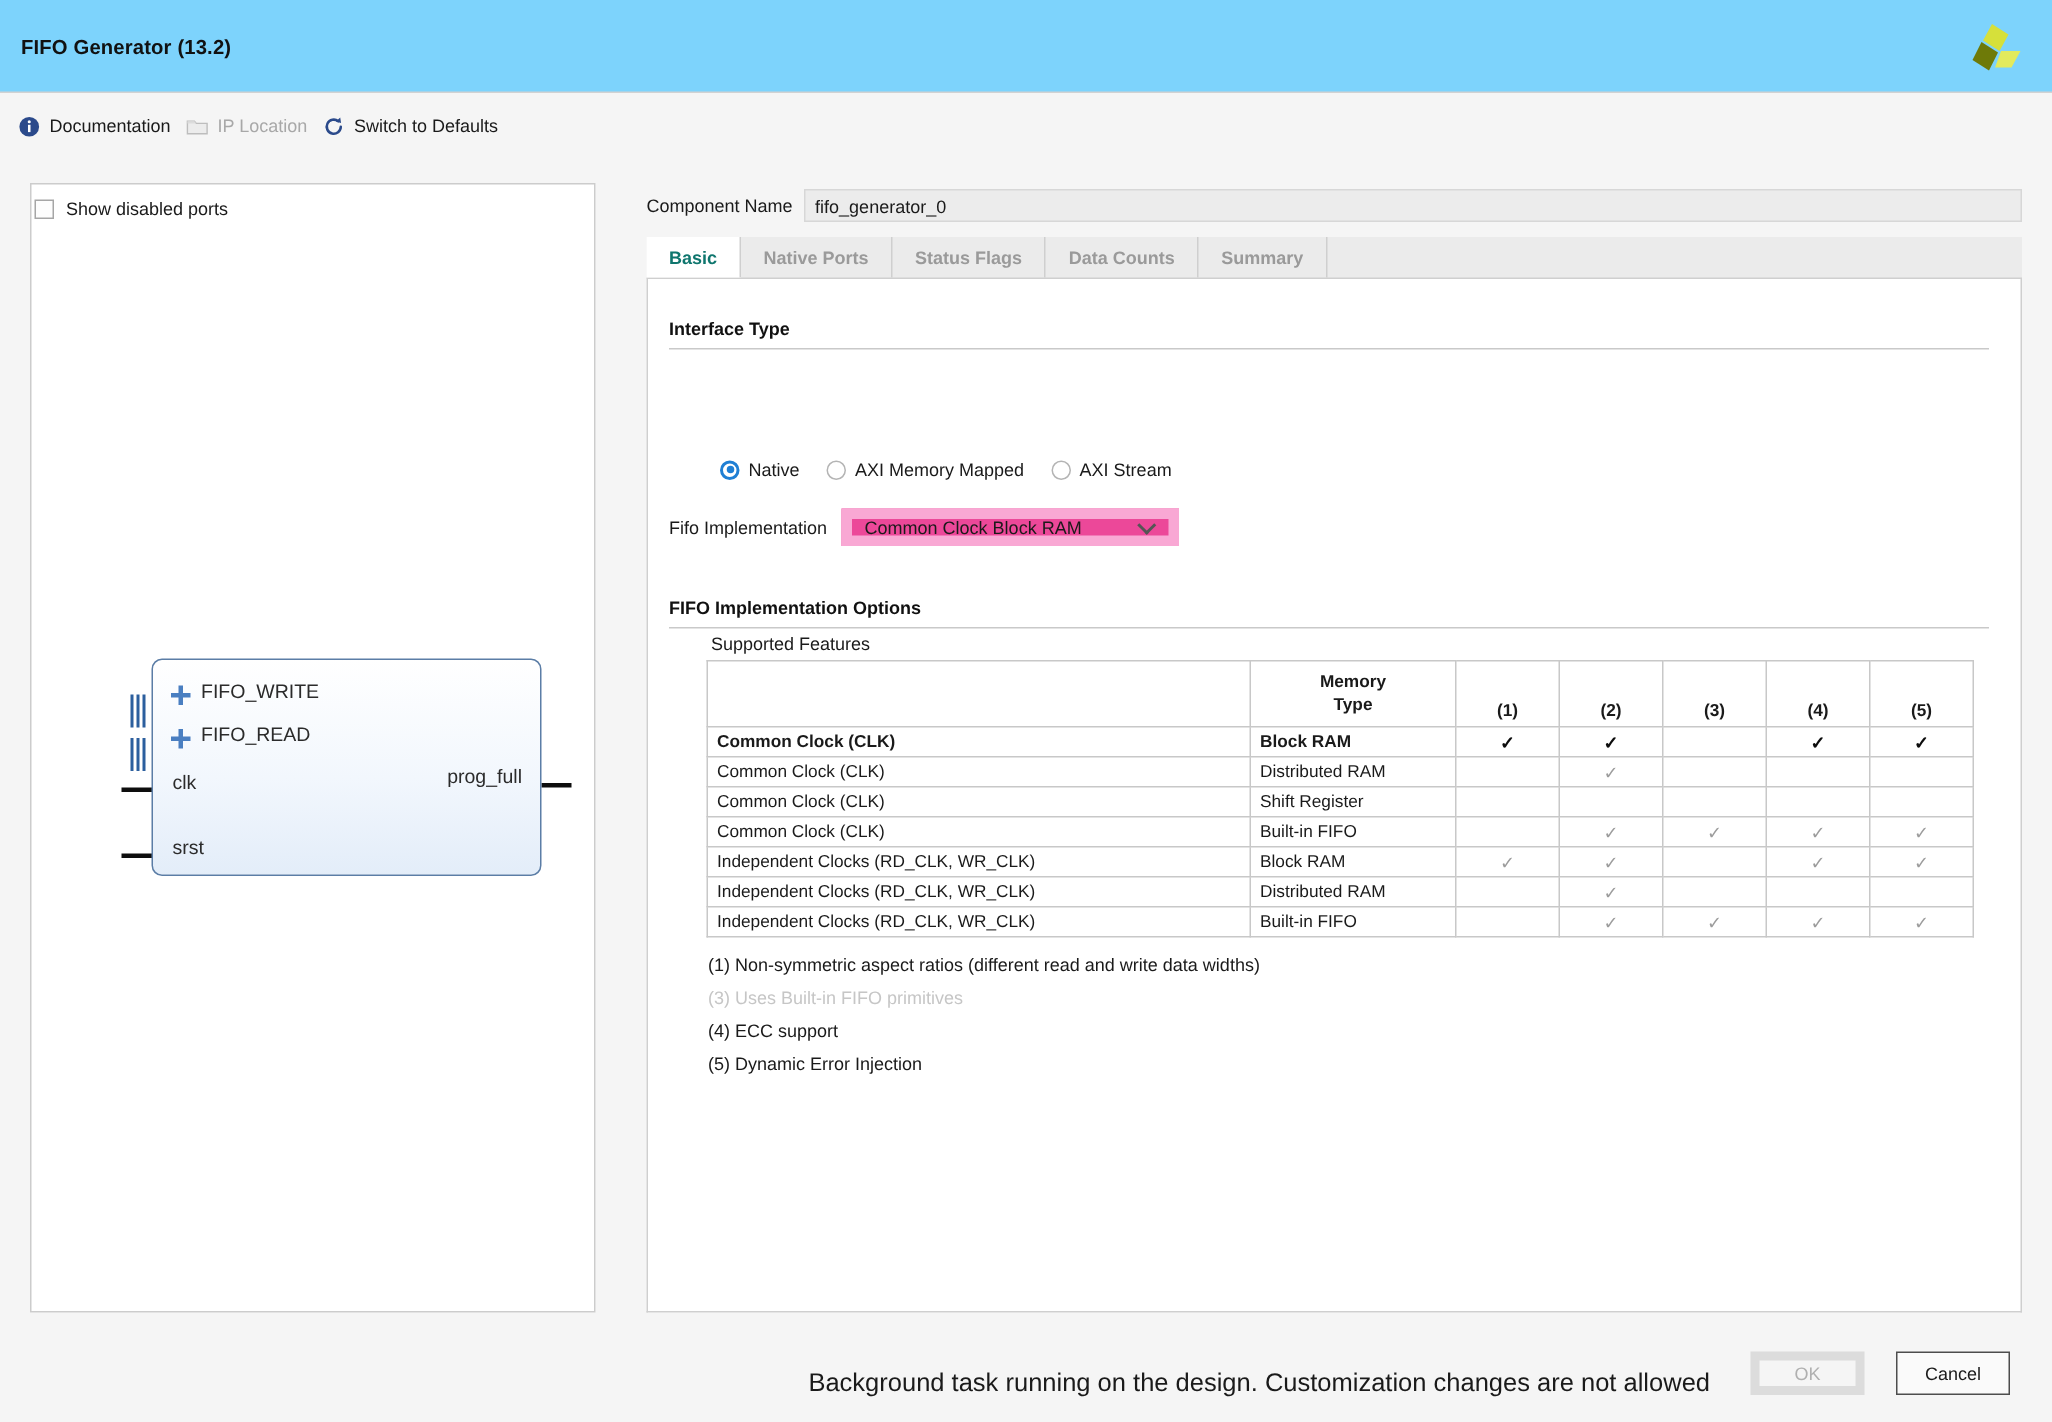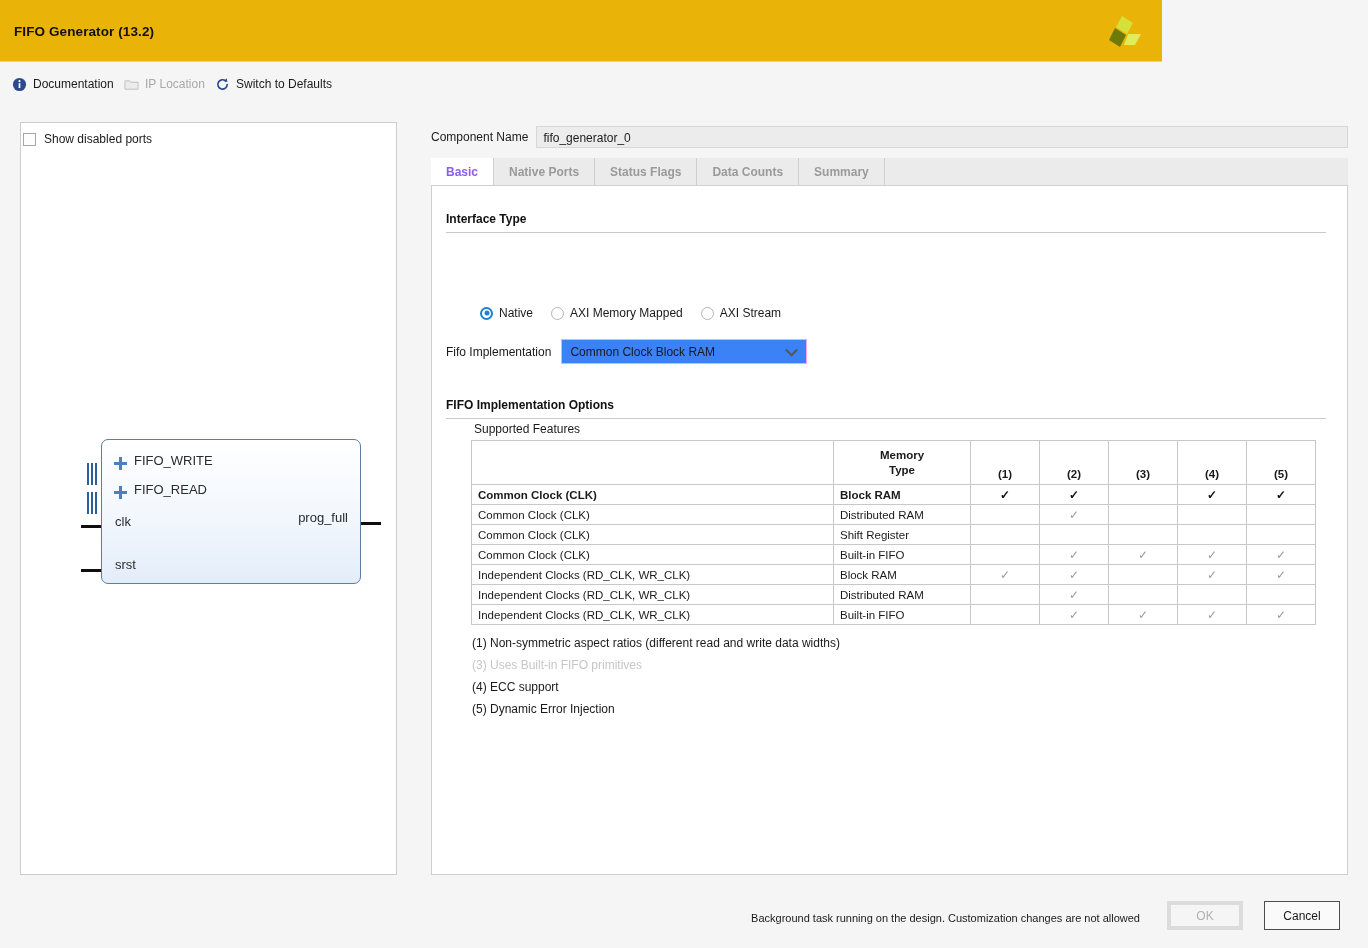--- a/index.html
+++ b/index.html
@@ -15,22 +15,22 @@
   }
   #app {
     position: relative;
     width: 1368px; height: 948px;
     background: #f5f5f5;
   }
 
   
   .titlebar {
     position: absolute; left: 0; top: 0;
-    width: 1162px; height: 62px;
-    background: #eab308;
+    width: 1368px; height: 62px;
+    background: #7dd3fc;
     border-bottom: 1px solid #d2d2d2;
   }
   .title-text {
     position: absolute; left: 14px; top: 24px;
     font-size: 13.5px; font-weight: bold; color: #111;
     letter-spacing: .1px;
   }
   .logo {
     position: absolute; right: 18px; top: 14px;
     width: 44px; height: 38px;
@@ -140,21 +140,21 @@
     position: relative;
     padding: 0 15px;
     display: flex; align-items: center;
     font-size: 12px; font-weight: bold;
     color: #9a9a9a;
     border-right: 1px solid #cfcfcf;
     background: transparent;
   }
   .tab.active {
     background: #ffffff;
-    color: #8b5cf6;
+    color: #0f766e;
     border-right: 1px solid #cfcfcf;
   }
   .tab-spacer { flex: 1; border-right: none; }
 
   .tabbody {
     position: absolute; left: 0; top: 64px;
     width: 917px; height: 689px;
     background: #ffffff;
     border: 1px solid #cfcfcf;
     border-top: none;
@@ -191,23 +191,23 @@
   }
   .radio-label { font-size: 12px; color: #1a1a1a; }
 
   
   .impl-row {
     position: absolute; left: 14px; top: 153px;
     display: flex; align-items: center;
   }
   .impl-label { font-size: 12px; color: #1a1a1a; margin-right: 10px; }
   .select {
-    width: 246px; height: 25px;
-    border: 1px solid #f9a8d4;
-    background: #3b82f6;
+    width: 225px; height: 25px;
+    border: 7px solid #f9a8d4;
+    background: #ec4899;
     display: flex; align-items: center;
     padding: 0 8px;
     font-size: 12px; color: #1a1a1a;
     position: relative;
   }
   .select .chev {
     position: absolute; right: 10px; top: 50%;
     width: 9px; height: 9px;
     border-right: 2px solid #555; border-bottom: 2px solid #555;
     transform: translateY(-70%) rotate(45deg);
@@ -262,31 +262,31 @@
   .footnote.dim { color: #c6c6c6; }
 
   
   .bottombar {
     position: absolute; left: 0; top: 884px;
     width: 1368px; height: 64px;
     background: #f5f5f5;
   }
   .status-msg {
     position: absolute; right: 228px; top: 28px;
-    font-size: 11px; color: #1a1a1a;
+    font-size: 17px; color: #1a1a1a;
     white-space: nowrap;
     padding-left: 39px;
   }
   .btn {
     position: absolute; top: 17px;
     height: 29px; width: 76px;
     display: flex; align-items: center; justify-content: center;
     font-size: 12px;
     background: #f3f3f3;
-    border: 4px solid #0ea5e9;
+    border: 6px solid #0ea5e9;
     color: #1a1a1a;
   }
   .btn.ok { right: 125px; color: #b0b0b0; border-color: #dcdcdc; background: #f5f5f5; }
   .btn.cancel { right: 28px; border: 1px solid #4d4d4d; background: #fafafa; }
 </style>
 </head>
 <body>
 
 <div id="app">
 

